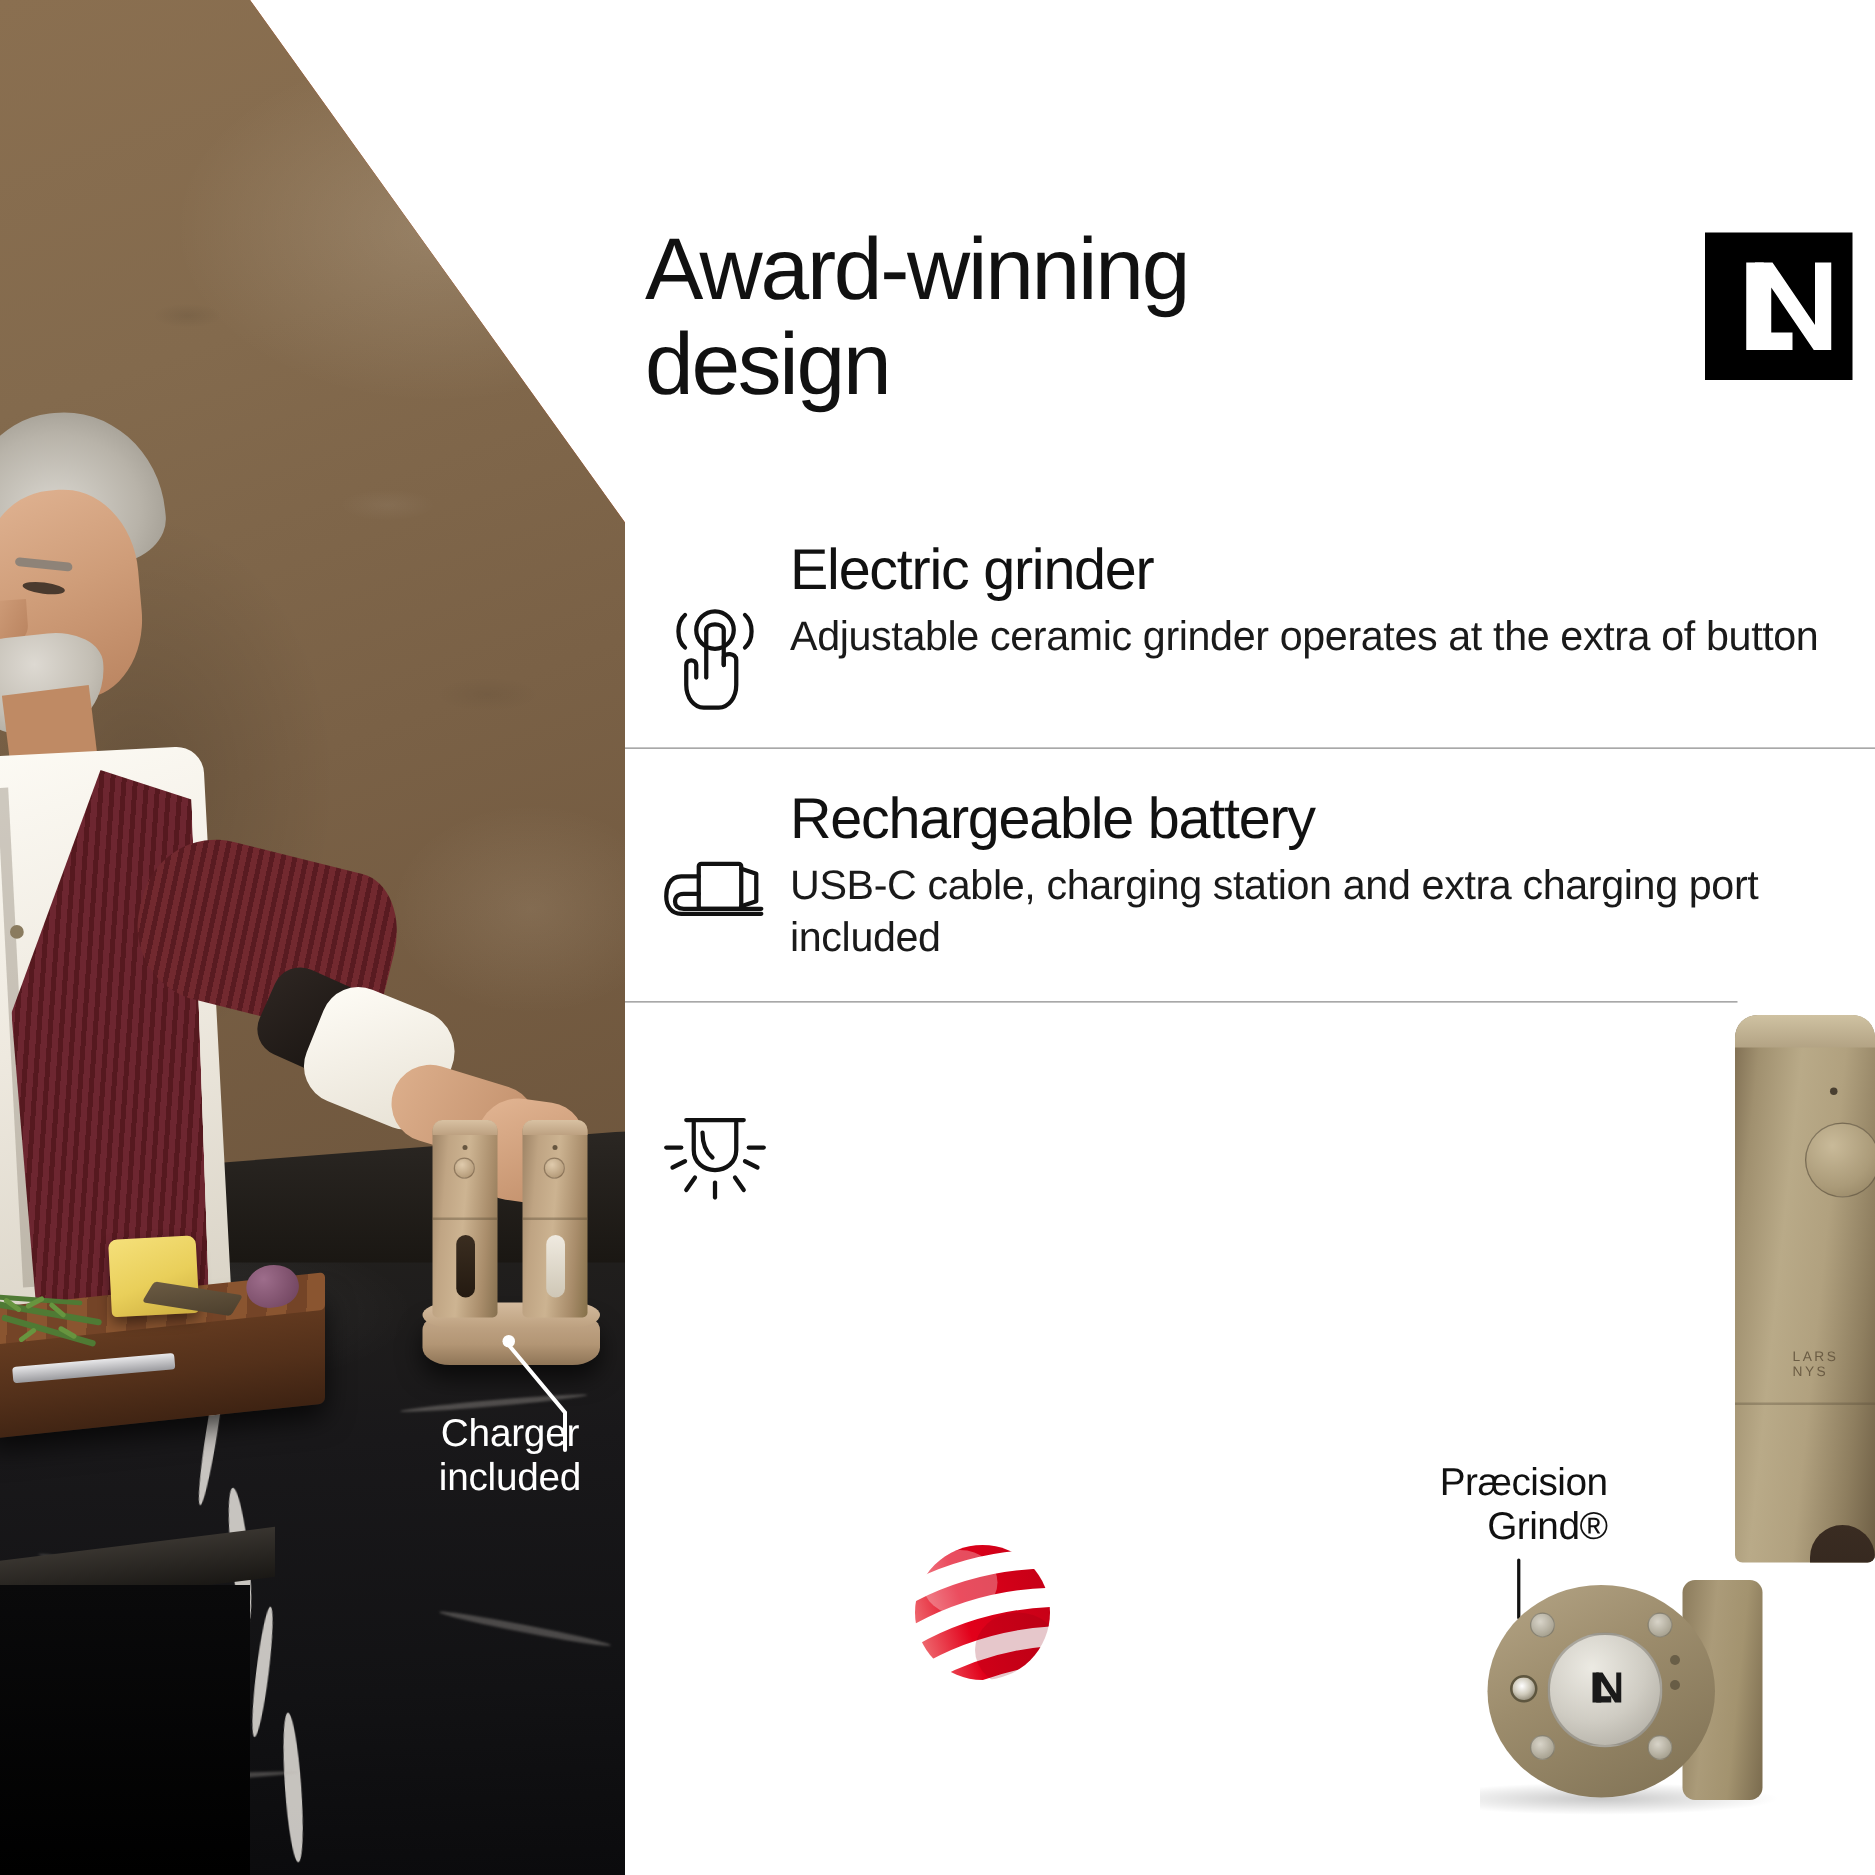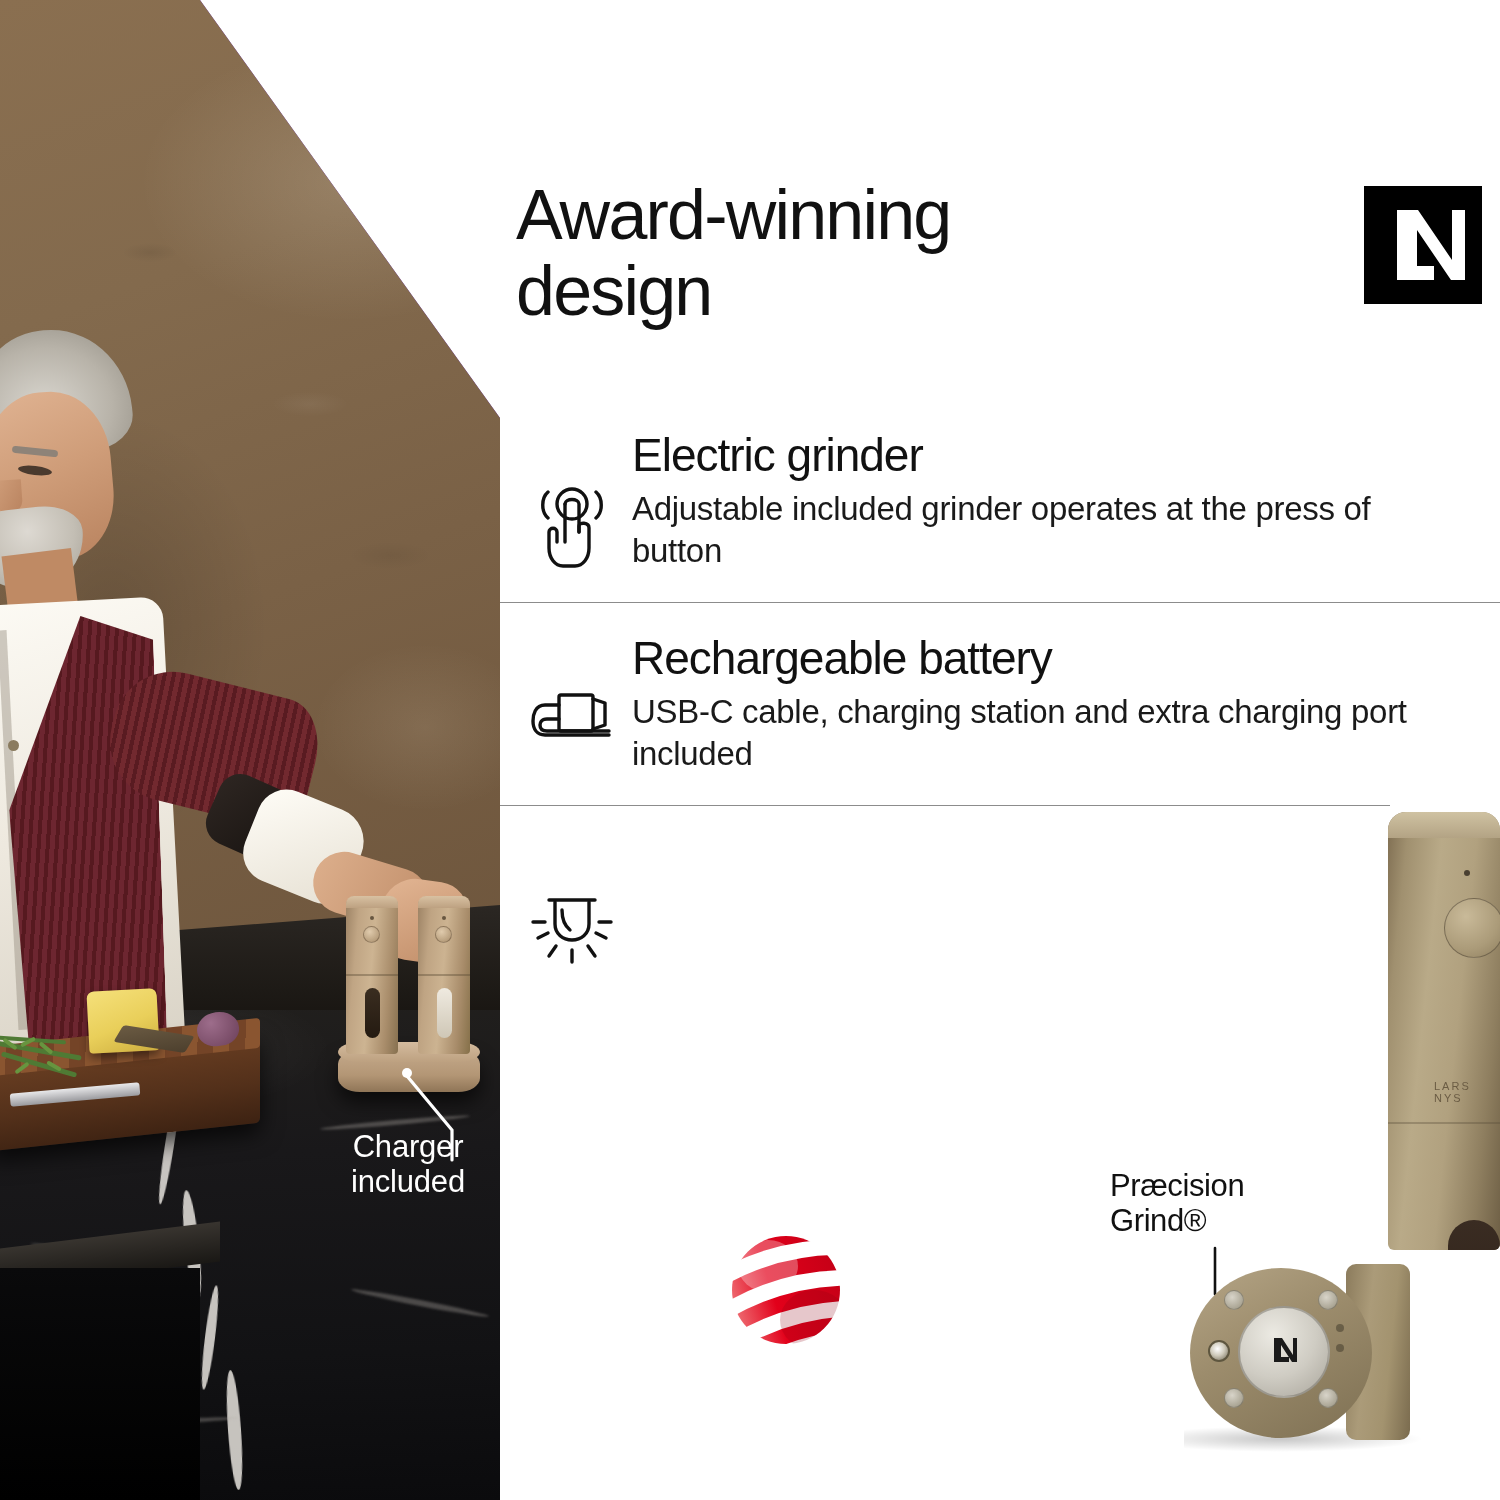--- a/index.html
+++ b/index.html
@@ -10,21 +10,21 @@
     overflow:hidden;
     position:relative;
   }
   .stage { position:absolute; inset:0; width:1500px; height:1500px; background:#fff; }
 
   
   .photo {
     position:absolute; left:0; top:0; width:500px; height:1500px;
     clip-path: polygon(0 0, 200px 0, 500px 418px, 500px 1500px, 0 1500px);
     overflow:hidden;
-    background:#6d28d9;
+    background:#c2410c;
   }
   .wall {
     position:absolute; left:0; top:0; width:500px; height:1010px;
     background:
       radial-gradient(ellipse 300px 200px at 70% 18%, rgba(255,245,225,.16), transparent 70%),
       radial-gradient(ellipse 220px 300px at 22% 62%, rgba(0,0,0,.16), transparent 72%),
       radial-gradient(ellipse 160px 120px at 85% 72%, rgba(255,240,215,.10), transparent 70%),
       linear-gradient(160deg,#8a6f50 0%,#836a4d 28%,#7a6146 58%,#6d553c 100%);
   }
   .wall:after{
@@ -230,21 +230,21 @@
   .divider.short{ width:890px; }
 
   
   .award{ position:absolute; left:206px; top:1232px; width:420px; }
   .award-mark{ width:116px; height:116px; margin-left:22px; }
   .award-text{ margin-top:26px; font-size:38px; letter-spacing:-.4px; color:#111; }
   .award-text .dot{ color:#e2001a; }
 
   
   .pg-label{
-    position:absolute; left:610px; top:1168px; width:210px; 
+    position:absolute; left:576px; top:1168px; width:210px; text-align:right;
     font-size:31px; line-height:1.14; letter-spacing:-.4px; color:#111;
   }
   .pg-line{ position:absolute; left:500px; top:1150px; width:400px; height:250px; pointer-events:none; }
 
   
   .prod-tall{
     position:absolute; left:1388px; top:812px; width:112px; height:438px;
     background:linear-gradient(96deg,#7e6d51 0%,#a0906f 14%,#b9aa88 36%,#b1a17f 58%,#8e7e5f 82%,#6e5f45 100%);
     border-radius:18px 18px 6px 6px;
     overflow:hidden;
@@ -403,21 +403,21 @@
               <circle cx="37" cy="22" r="15"></circle>
               <path d="M13 10 C6 16 6 30 13 36"></path>
               <path d="M61 10 C68 16 68 30 61 36"></path>
               <path d="M30 22 L30 60"></path>
               <path d="M30 22 C30 16 44 16 44 22 L44 50"></path>
               <path d="M44 50 L44 44 C44 40 54 40 54 46 L54 66 C54 76 48 84 40 84 L28 84 C20 84 14 76 14 66 L14 50 C14 45 22 45 22 50 L22 60"></path>
             </svg>
           </div>
           <div class="f-text">
             <div class="f-title">Electric grinder</div>
-            <div class="f-desc">Adjustable included grinder operates at the press of button</div>
+            <div class="f-desc">Adjustable ceramic grinder operates at the extra of button</div>
           </div>
         </div>
       </div>
 
       <div class="divider"></div>
 
       <div class="feature">
         <div class="feature-inner">
           <div class="f-icon">
             <svg width="86" height="74" viewBox="0 0 86 74" fill="none" stroke="#111" stroke-width="3.4" stroke-linecap="round" stroke-linejoin="round">

